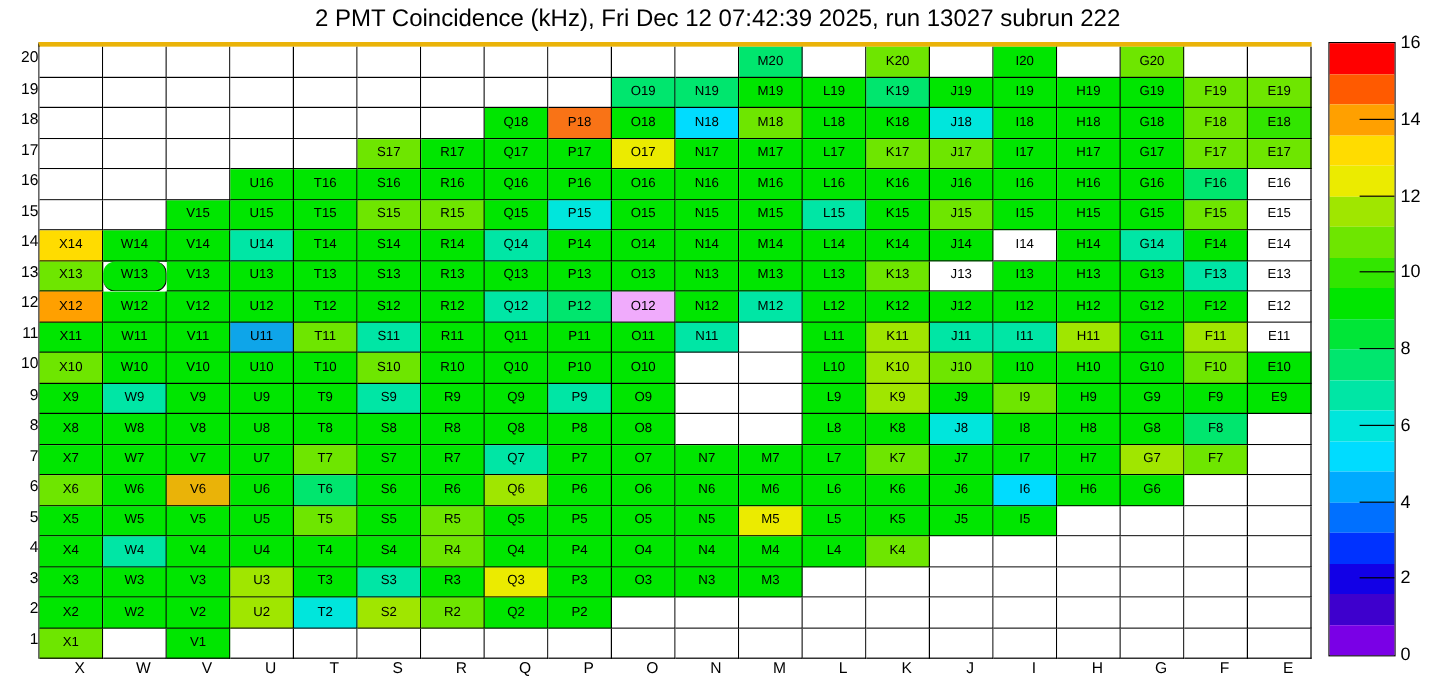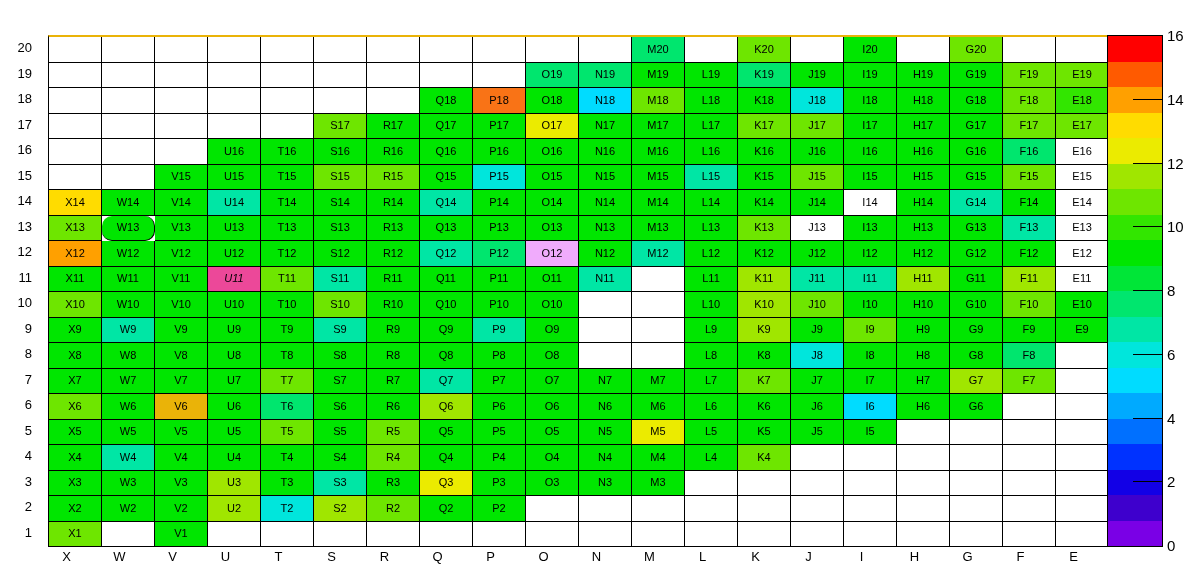--- a/index.html
+++ b/index.html
@@ -5,23 +5,23 @@
   html,body{margin:0;padding:0;background:#fff;}
   #canvas{
     position:relative;width:1196px;height:572px;background:#fff;
     font-family:"Liberation Sans",sans-serif;color:#000;overflow:hidden;
   }
   #title{
     position:absolute;top:5px;left:0;width:100%;text-align:center;
     font-size:20px;font-weight:400;white-space:nowrap;
   }
   #grid{
-    position:absolute;left:48px;top:35px;width:1060px;height:510px;
+    position:absolute;left:32px;top:35px;width:1060px;height:510px;
     display:grid;grid-template-columns:repeat(20,53px);grid-template-rows:repeat(20,25.5px);
-    border-top:2px solid #eab308;border-left:1px solid #000;box-sizing:content-box;
+    border-top:4px solid #eab308;border-left:1px solid #000;box-sizing:content-box;
   }
   .cell{
     border-right:1px solid #000;border-bottom:1px solid #000;
     box-sizing:border-box;display:flex;align-items:center;justify-content:center;
     font-size:11px;line-height:1;background:#fff;overflow:hidden;
   }
   .ylabel{
     position:absolute;left:0;width:32px;height:25.5px;line-height:25.5px;
     text-align:right;font-size:13px;
   }
@@ -37,20 +37,21 @@
   .cb-tick{position:absolute;left:1133px;width:29px;height:1px;background:#000;}
   .cb-ticklabel{
     position:absolute;left:1167px;width:30px;height:18px;line-height:18px;
     text-align:left;font-size:15px;
   }
 </style>
 </head>
 <body>
 
 <div id="canvas">
+  <div id="title">2 PMT Coincidence (kHz), Fri Dec 12 07:42:39 2025, run 13027 subrun 222</div>
   <div id="grid">
       <div class="cell"></div>
       <div class="cell"></div>
       <div class="cell"></div>
       <div class="cell"></div>
       <div class="cell"></div>
       <div class="cell"></div>
       <div class="cell"></div>
       <div class="cell"></div>
       <div class="cell"></div>
@@ -221,21 +222,21 @@
       <div class="cell" style="background: rgb(0, 230, 0);">K12</div>
       <div class="cell" style="background: rgb(0, 230, 0);">J12</div>
       <div class="cell" style="background: rgb(0, 230, 0);">I12</div>
       <div class="cell" style="background: rgb(0, 230, 0);">H12</div>
       <div class="cell" style="background: rgb(0, 230, 0);">G12</div>
       <div class="cell" style="background: rgb(0, 230, 0);">F12</div>
       <div class="cell">E12</div>
       <div class="cell" style="background: rgb(0, 230, 0);">X11</div>
       <div class="cell" style="background: rgb(0, 230, 0);">W11</div>
       <div class="cell" style="background: rgb(0, 230, 0);">V11</div>
-      <div class="cell" style="background: #ec4899; font-style: italic;">U11</div>
+      <div class="cell" style="background: #0ea5e9;">U11</div>
       <div class="cell" style="background: rgb(110, 230, 0);">T11</div>
       <div class="cell" style="background: rgb(0, 230, 165);">S11</div>
       <div class="cell" style="background: rgb(0, 230, 0);">R11</div>
       <div class="cell" style="background: rgb(0, 230, 0);">Q11</div>
       <div class="cell" style="background: rgb(0, 230, 0);">P11</div>
       <div class="cell" style="background: rgb(0, 230, 0);">O11</div>
       <div class="cell" style="background: rgb(0, 230, 165);">N11</div>
       <div class="cell"></div>
       <div class="cell" style="background: rgb(0, 230, 0);">L11</div>
       <div class="cell" style="background: rgb(160, 230, 0);">K11</div>

